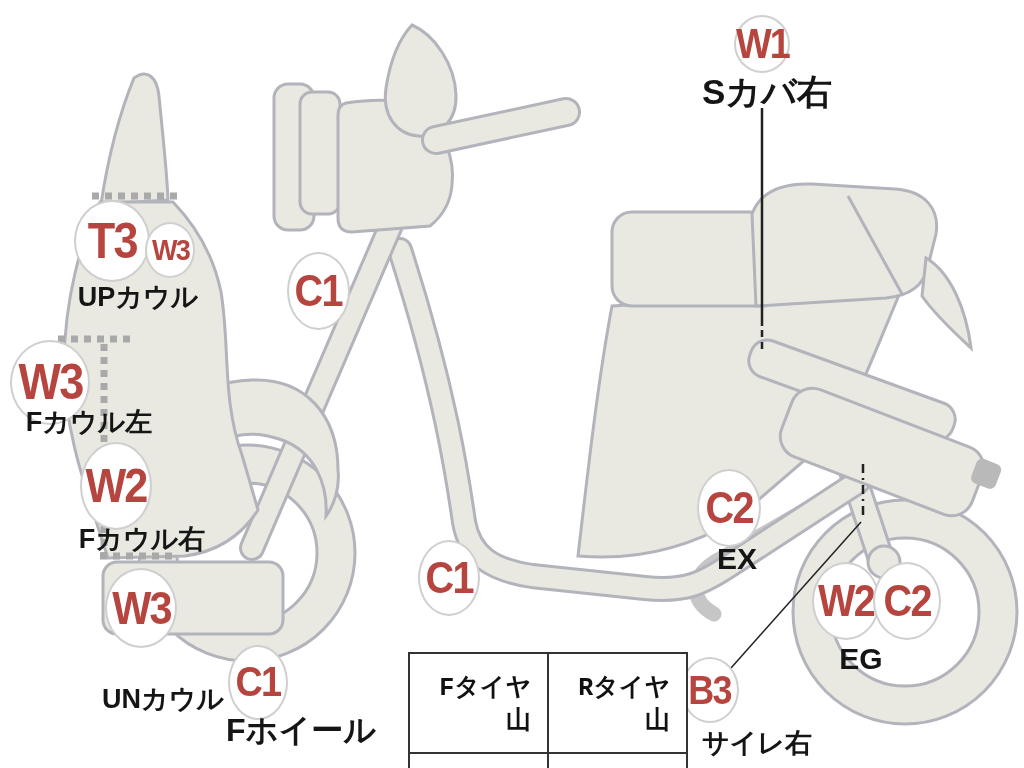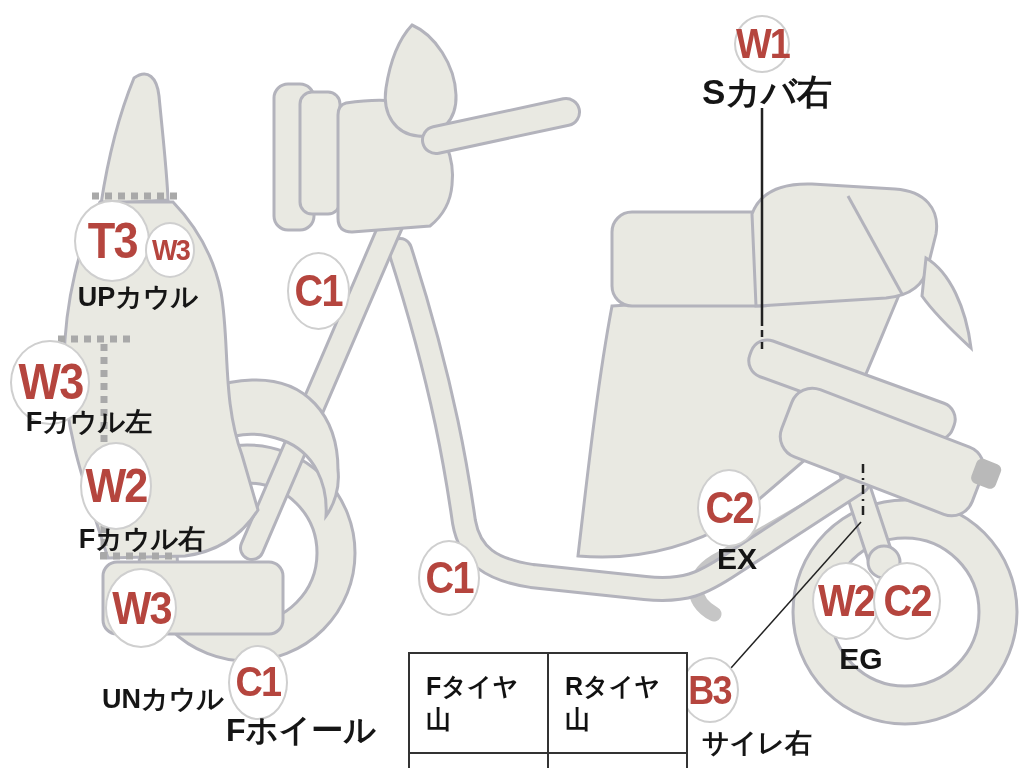--- a/index.html
+++ b/index.html
@@ -19,21 +19,21 @@
   }
   .part-label{
     position:absolute;transform:translate(-50%,-50%);
     color:#151515;font-weight:600;white-space:nowrap;
   }
   .tire-table{
     position:absolute;left:408px;top:652px;width:280px;
     border-collapse:collapse;table-layout:fixed;background:#fff;
   }
   .tire-table th,.tire-table td{
-    border:2px solid #333;text-align:left;vertical-align:middle;padding:16px;
+    border:2px solid #333;text-align:right;vertical-align:middle;padding:16px;font-family:Liberation Mono, monospace;
   }
   .tire-table th{height:38px;font-size:25px;font-weight:600;color:#111;}
   .tire-table td{height:66px;font-size:42px;font-weight:500;color:#2d52b4;}
 </style>
 </head>
 <body>
 
 <div id="stage">
 
   <svg id="lineart" width="1024" height="768" viewBox="0 0 1024 768">

